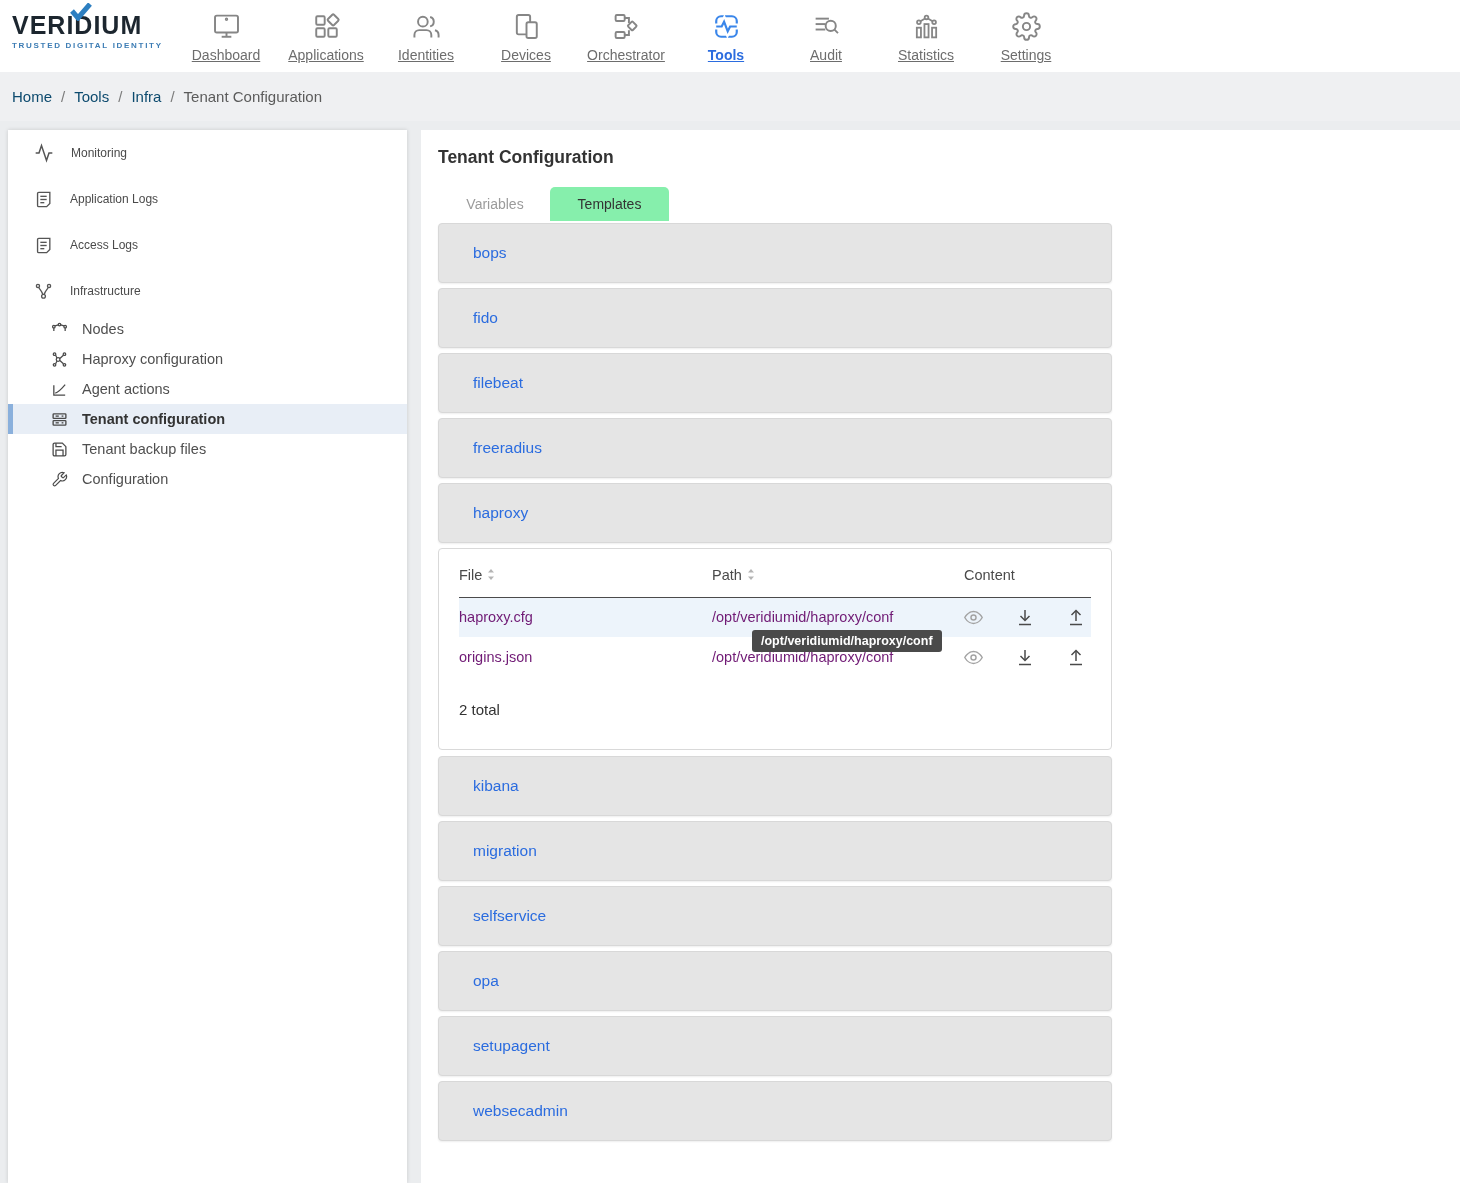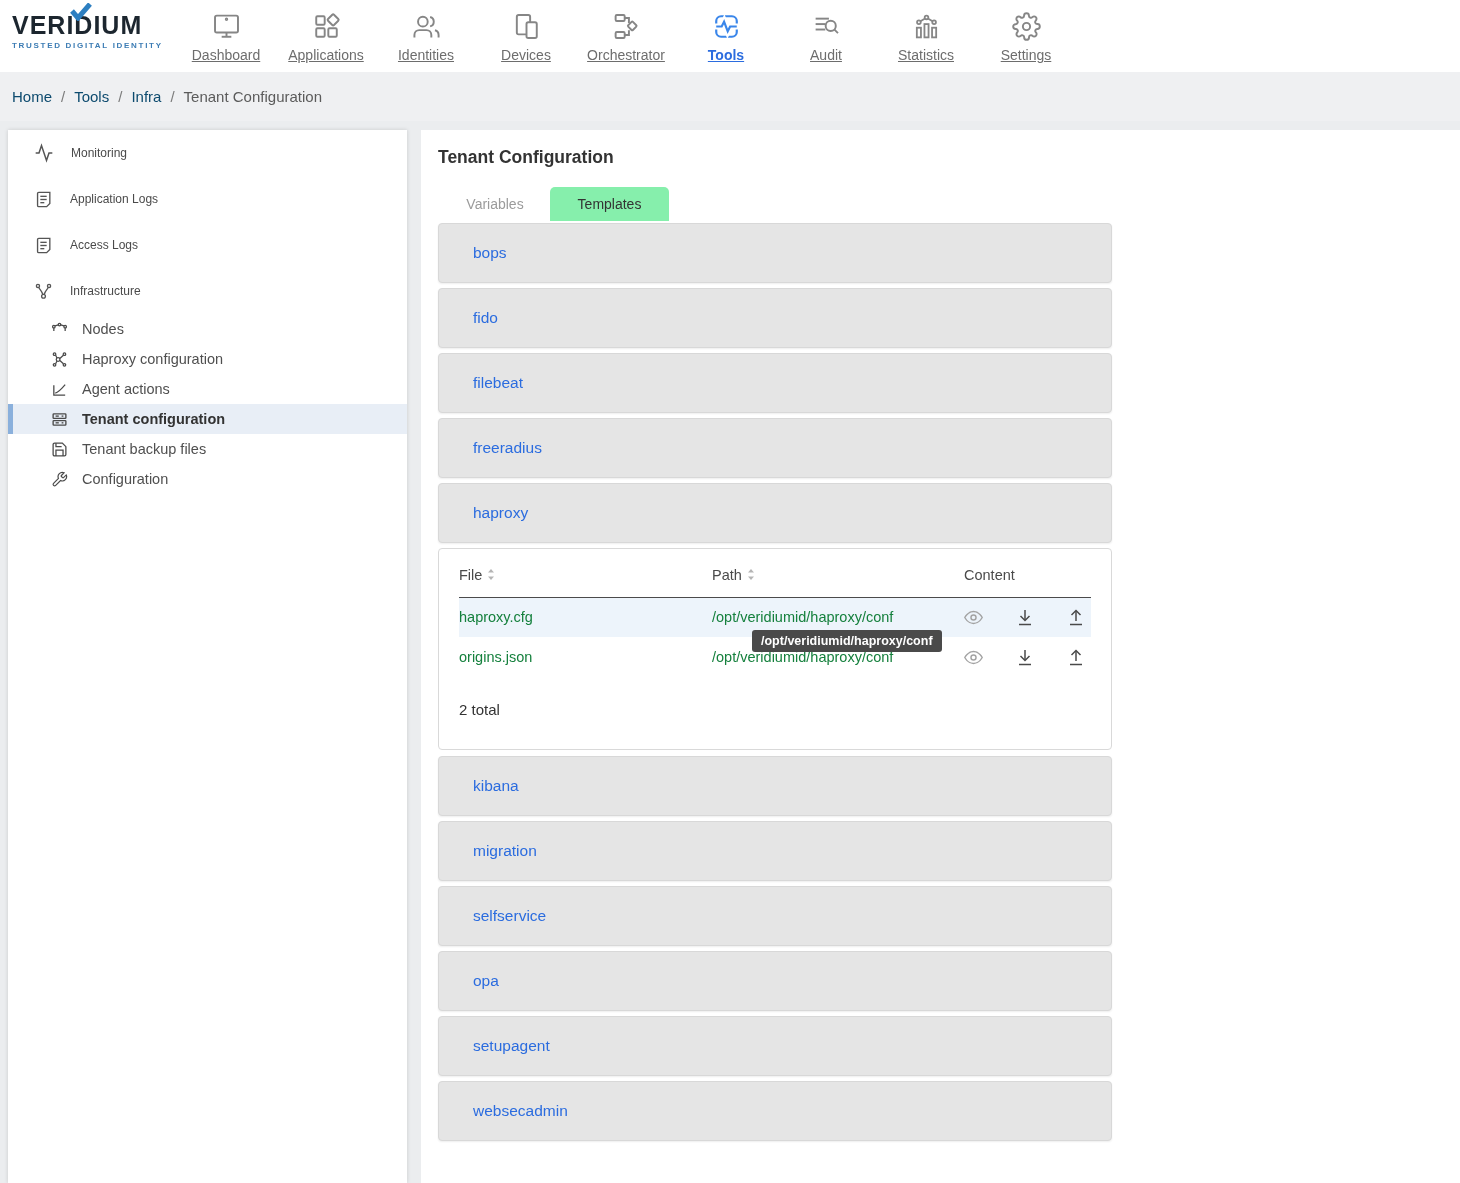--- a/index.html
+++ b/index.html
@@ -44,21 +44,21 @@
   .tab.active { width:119px; background:#86efac; border-radius:5px 5px 0 0; color:#333; font-weight:500; }
 
   .panel-list { width:674px; margin-top:2px; }
   .panel { height:60px; background:#e5e5e5; border:1px solid #d8d8d8; border-radius:4px; display:flex; align-items:center; padding-left:34px; margin-bottom:5px; box-shadow:0 1px 2px rgba(0,0,0,.07); cursor:pointer; }
   .panel-label { color:#2b6cdf; font-size:15.5px; }
 
   .expanded-card { height:202px; background:#fff; border:1px solid #d9d9d9; border-radius:4px; margin-bottom:6px; padding:4px 20px 0 20px; position:relative; }
   table.files { width:100%; border-collapse:collapse; }
   .files th { height:44px; text-align:left; font-weight:400; font-size:14.5px; color:#4a4a4a; border-bottom:1px solid #4b4b4b; }
   .files th .th-inner { display:flex; align-items:center; gap:5px; }
-  .files td { height:40px; font-size:14.5px; color:#15803d; }
+  .files td { height:40px; font-size:14.5px; color:#701a75; }
   .col-file { width:253px; }
   .col-path { width:252px; }
   tr.row-highlight td { background:#edf4fb; }
   .content-cell { display:flex; align-items:center; gap:33px; }
   .icon-btn { cursor:pointer; display:flex; align-items:center; }
   .eye { color:#a3a3a3; }
   .arrow { color:#4a4a4a; }
   .total { font-size:15px; color:#333; margin-top:24px; }
   .tooltip { position:absolute; left:313px; top:81px; background:#4a4a4a; color:#fff; font-size:12.5px; font-weight:700; padding:4px 9px; border-radius:3px; white-space:nowrap; z-index:5; }
 </style>

